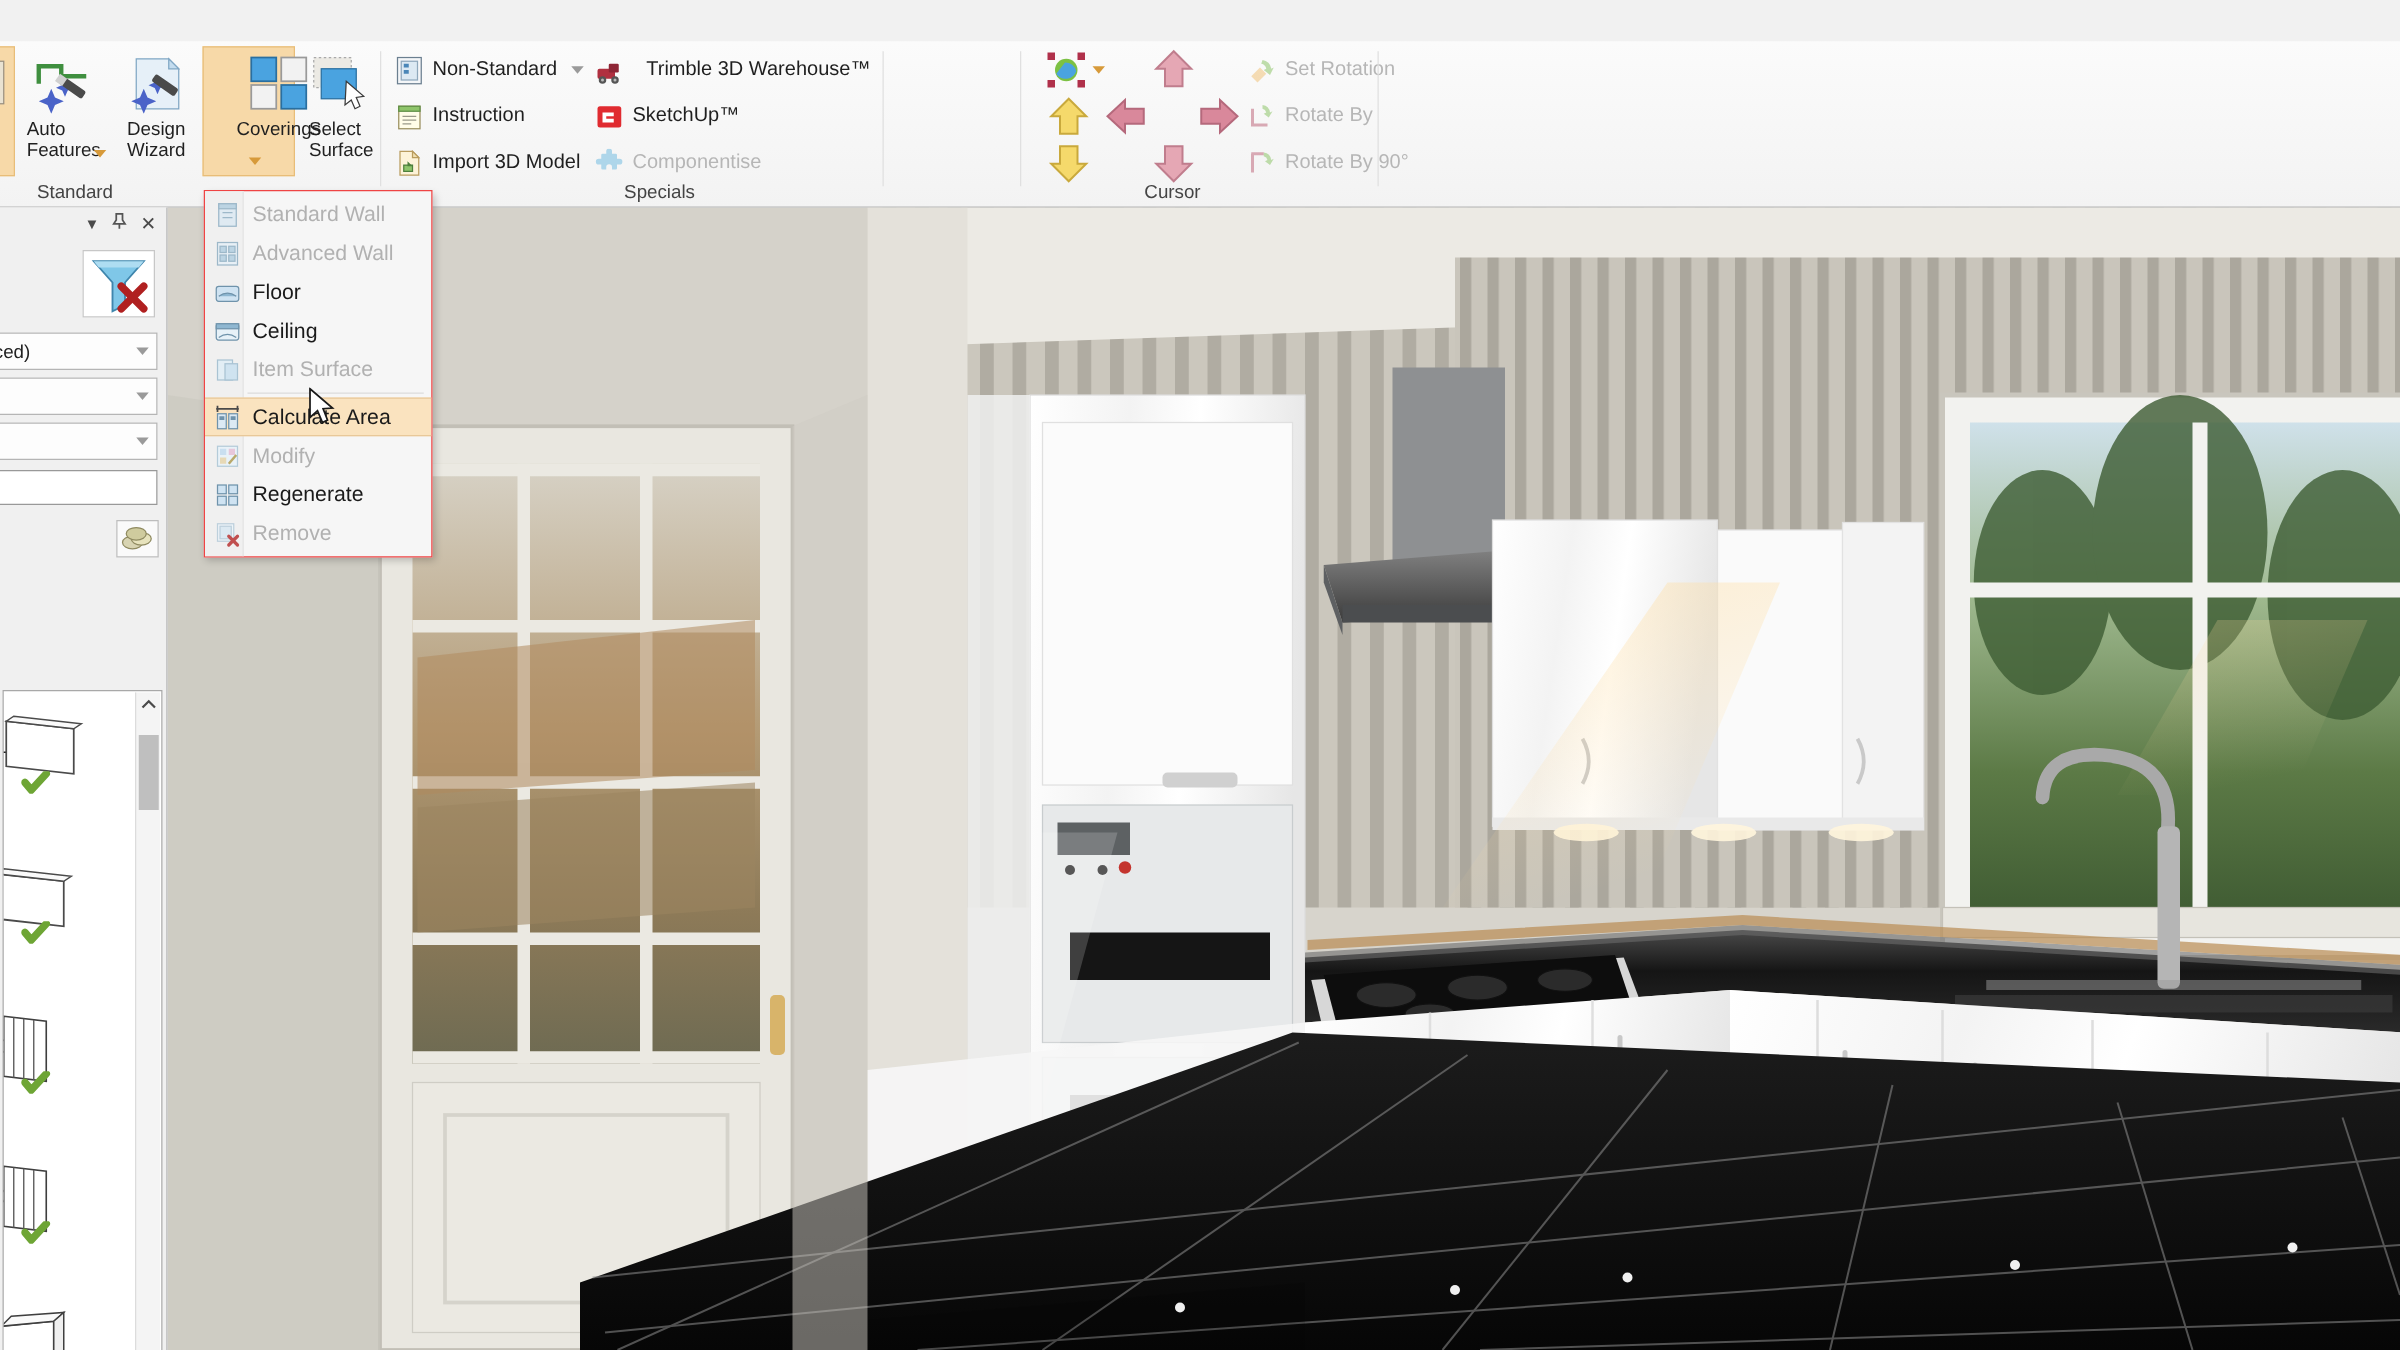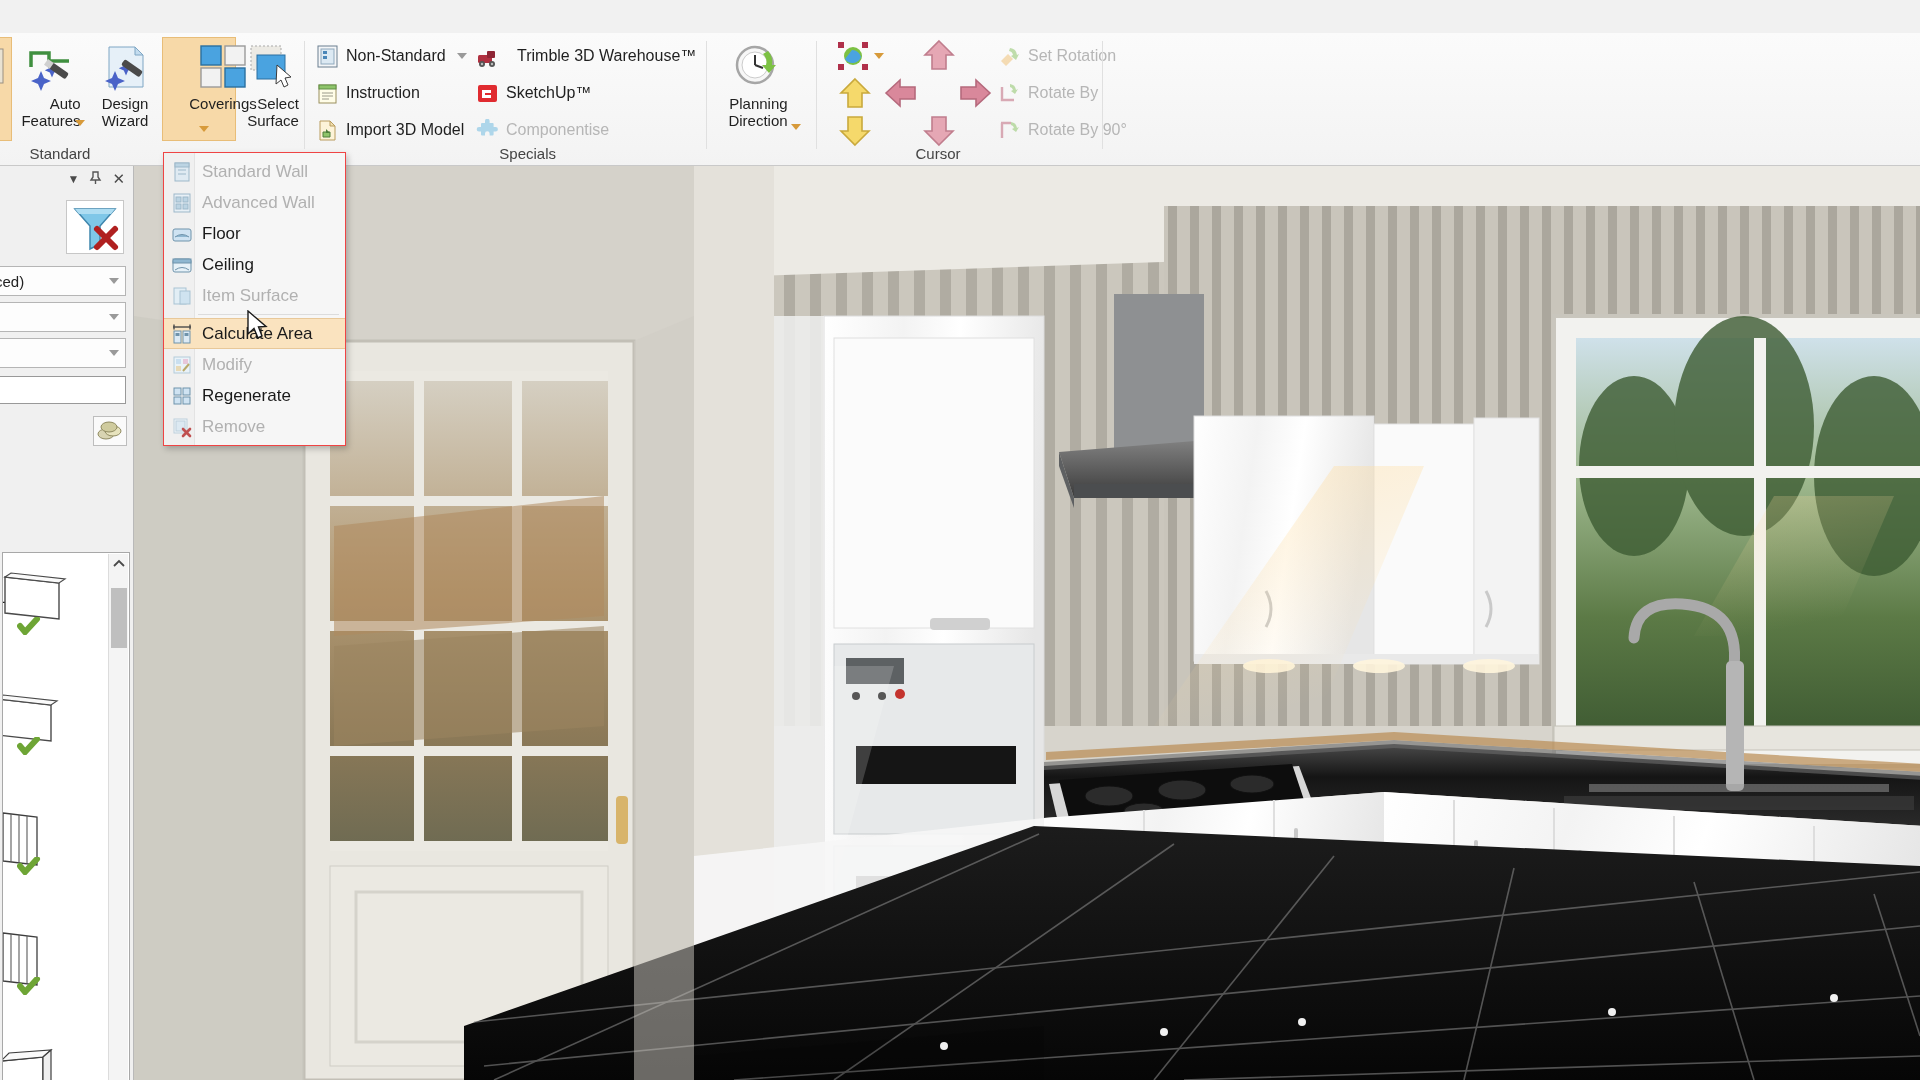--- a/index.html
+++ b/index.html
@@ -57,21 +57,21 @@
     position: absolute; bottom: 4px; width: 100%; text-align: center;
     font-size: 15px; color: #444;
   }
 
   .bigbtn {
     position: absolute; top: 4px; width: 74px; height: 104px;
     display: flex; flex-direction: column; align-items: center; justify-content: flex-start;
     padding-top: 5px; cursor: default; border: 1px solid transparent;
   }
   .bigbtn.sel { background: #f7d9a8; border: 1px solid #e8bd78; }
-  .bigbtn .lbl { font-size: 15px; color: #1f1f1f; text-align: right; line-height: 17px; margin-top: 4px; }
+  .bigbtn .lbl { font-size: 15px; color: #1f1f1f; text-align: left; line-height: 17px; margin-top: 4px; }
   .bigico { width: 52px; height: 48px; position: relative; }
 
   .smallrow {
     position: absolute; height: 30px; display: flex; align-items: center; gap: 7px;
     font-size: 16px; color: #1f1f1f; cursor: default; white-space: nowrap;
   }
   .smallrow.disabled { color: #b6b6b6; }
   .smallico { width: 23px; height: 23px; position: relative; flex: 0 0 auto; }
 
   .caret-dn {
@@ -314,34 +314,20 @@
           </svg>
         </span>
         <span>Componentise</span>
       </div>
 
       <div class="rgroup-sep" style="left:400px; top:8px;"></div>
 
       <div class="glabel" style="left:50px;width:200px;text-align:right;">Specials</div>
     </div>
 
-    <div class="bigbtn" style="left:710px; width:96px;">
-      <div class="bigico" style="width:56px;height:48px;">
-        <svg width="56" height="48" viewBox="0 0 56 48">
-          <circle cx="25" cy="22" r="18" fill="#f7f7f7" stroke="#a6a6a6" stroke-width="2.5"></circle>
-          <circle cx="25" cy="22" r="13" fill="#fff" stroke="#cccccc"></circle>
-          <line x1="25" y1="22" x2="25" y2="12" stroke="#333" stroke-width="2"></line>
-          <line x1="25" y1="22" x2="33" y2="25" stroke="#333" stroke-width="2"></line>
-          <path d="M38 8 a16 16 0 0 1 4 14 l4 0 -7 8 -7-8 4 0 a11 11 0 0 0 -3-11z" fill="#7cc143"></path>
-        </svg>
-      </div>
-      <div class="lbl" style="white-space:pre-line;">Planning
-Direction</div>
-      <div class="caret-dn" style="position:absolute;left:76px;bottom:10px;"></div>
-    </div>
 
     <div class="rgroup-sep" style="left:816px;"></div>
 
     <div class="rgroup" style="left:818px; width:284px;">
 
       <div style="position:absolute;left:18px;top:8px;display:flex;align-items:center;">
         <span style="width:34px;height:30px;display:block;">
           <svg width="34" height="30" viewBox="0 0 34 30">
             <circle cx="17" cy="15" r="9" fill="#7cc143"></circle>
             <path d="M9 18 a9 9 0 0 0 16-2 a9 9 0 0 0 -9 -7z" fill="#4aa3e0"></path>

